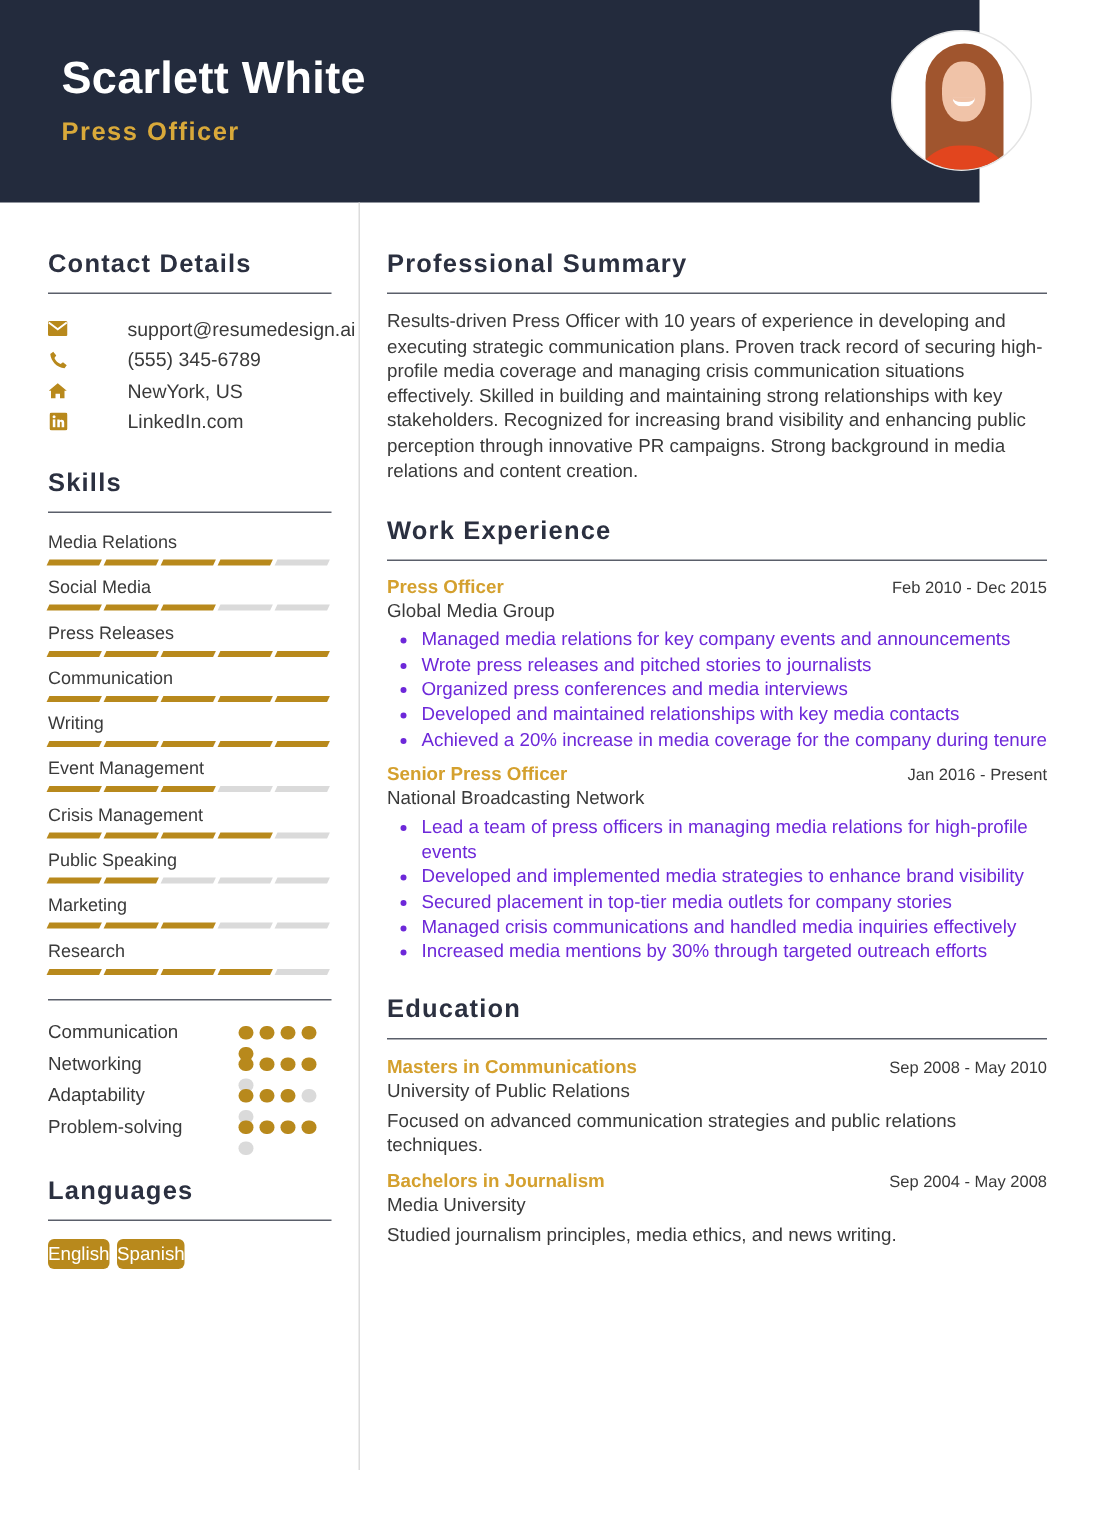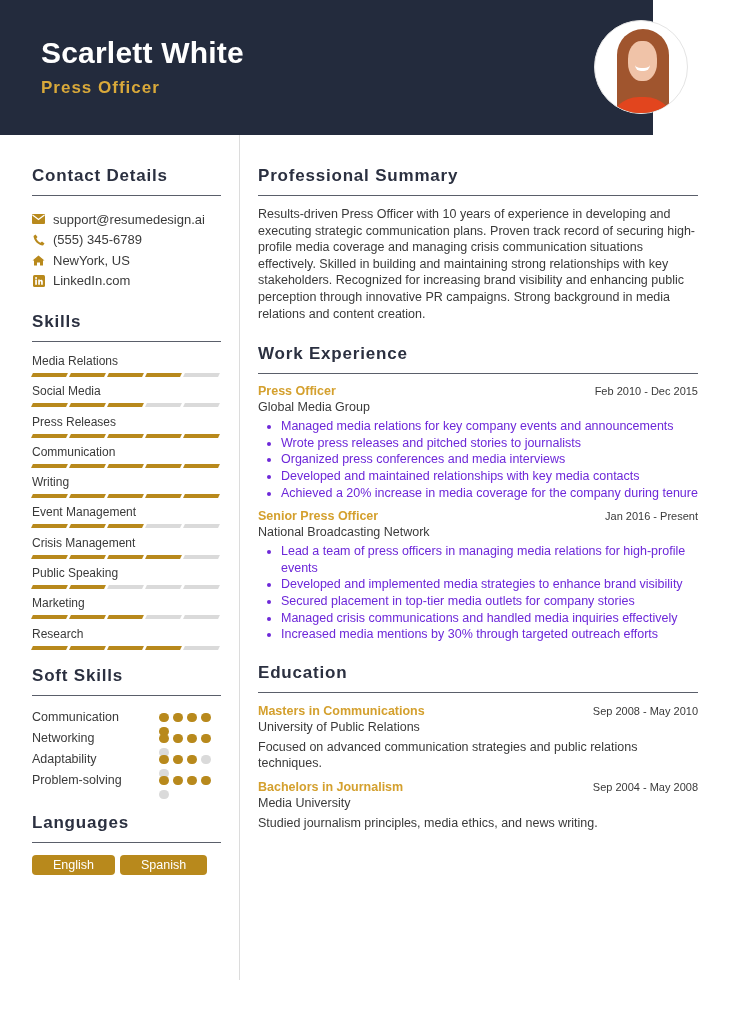--- a/index.html
+++ b/index.html
@@ -14,37 +14,37 @@
   .photo .smile { position: absolute; left: 40px; top: 44px; width: 15px; height: 6px; border-bottom: 3px solid #fff; border-radius: 0 0 8px 8px; }
   .photo .shirt { position: absolute; left: 14px; top: 76px; width: 66px; height: 30px; background: #e2451e; border-radius: 30px 30px 0 0; }
   .divider-v { position: absolute; left: 239px; top: 135px; width: 1px; height: 845px; background: #dcdcdc; }
 
   .left { position: absolute; left: 32px; top: 135px; width: 189px; }
   .right { position: absolute; left: 258px; top: 135px; width: 440px; }
   .sec-title { font-size: 17px; font-weight: bold; color: #2b3040; letter-spacing: 0.8px; }
   .sec-line { height: 1px; background: #5a5f6a; margin-top: 9px; }
 
   .contact-list { margin-top: 13px; }
-  .contact-item { display: flex; align-items: center; height: 20.5px; font-size: 13px; color: #3a3a3a; }
+  .contact-item { display: flex; align-items: center; height: 20.5px; font-size: 13px; color: #3a3a3a; gap: 32px; }
   .contact-item .ico { width: 13px; height: 13px; margin-right: 8px; display: inline-flex; align-items: center; justify-content: center; }
 
   .skill { margin-top: 0; height: 30.3px; }
   .skill-name { font-size: 12px; color: #3a3a3a; line-height: 16px; padding-top: 4px; }
   .bars { display: flex; gap: 3px; margin-top: 4px; }
   .bar { width: 35px; height: 4px; background: #dadada; transform: skewX(-25deg); }
   .bar.on { background: #b8891c; }
 
   .soft { display: flex; height: 21px; align-items: center; position: relative; }
   .soft-name { font-size: 12.5px; color: #3a3a3a; width: 127px; }
   .dots { position: relative; width: 60px; height: 21px; }
   .dot { position: absolute; width: 9.5px; height: 9.5px; border-radius: 50%; background: #dadada; }
   .dot.on { background: #b8891c; }
 
   .lang-wrap { display: flex; gap: 5px; margin-top: 12px; }
-  .lang { background: #b8891c; color: #fff; font-size: 12.5px; padding: 3px 21px; border-radius: 4px; }
+  .lang { background: #b8891c; color: #fff; font-size: 12.5px; padding: 3px 0; border-radius: 4px; }
 
   .summary { font-size: 12.5px; line-height: 16.6px; color: #3a3a3a; margin-top: 10px; }
   .entry-head { display: flex; justify-content: space-between; align-items: baseline; }
   .entry-role { font-size: 12.5px; font-weight: bold; color: #d4a02e; }
   .entry-date { font-size: 11px; color: #3a3a3a; }
   .entry-org { font-size: 12.5px; color: #3a3a3a; margin-top: 2px; }
   .bullets { margin-top: 4px; padding-left: 23px; }
   .bullets li { font-size: 12.5px; line-height: 16.6px; color: #6d28d9; }
   .edu-desc { font-size: 12.5px; line-height: 16.6px; color: #3a3a3a; margin-top: 5px; }
 </style>
@@ -209,21 +209,20 @@
             <div class="bar on"></div>
             <div class="bar on"></div>
             <div class="bar on"></div>
             <div class="bar"></div>
           </div>
         </div>
       </div>
   </section>
 
   <section style="margin-top:14px;">
-    <div class="sec-title">Soft Skills</div>
     <div class="sec-line"></div>
     <div id="soft-list" style="margin-top:11px;">
         <div class="soft">
           <div class="soft-name">Communication</div>
           <div class="dots">
             <div class="dot on" style="left: 0px; top: 6px;"></div>
             <div class="dot on" style="left: 14px; top: 6px;"></div>
             <div class="dot on" style="left: 28px; top: 6px;"></div>
             <div class="dot on" style="left: 42px; top: 6px;"></div>
             <div class="dot on" style="left: 0px; top: 20px;"></div>

